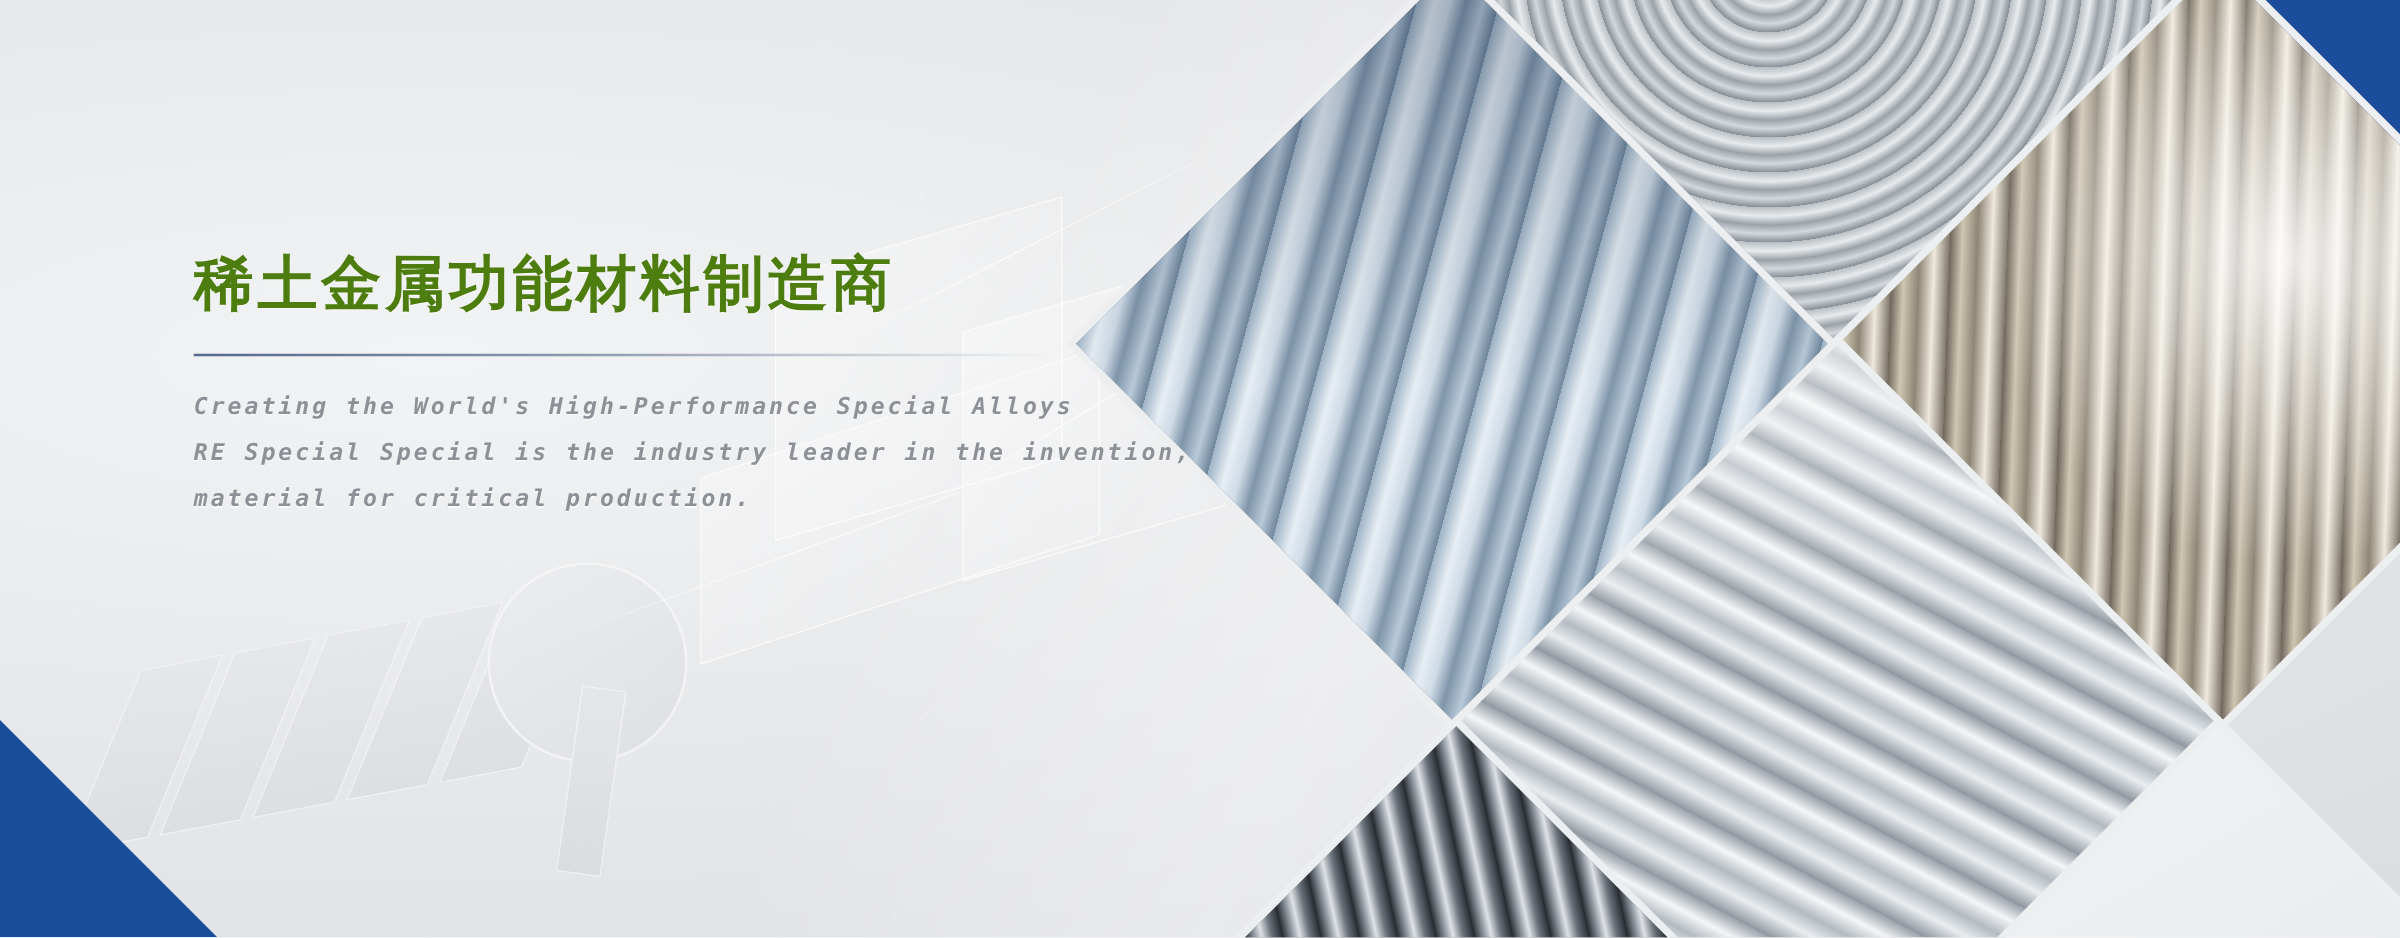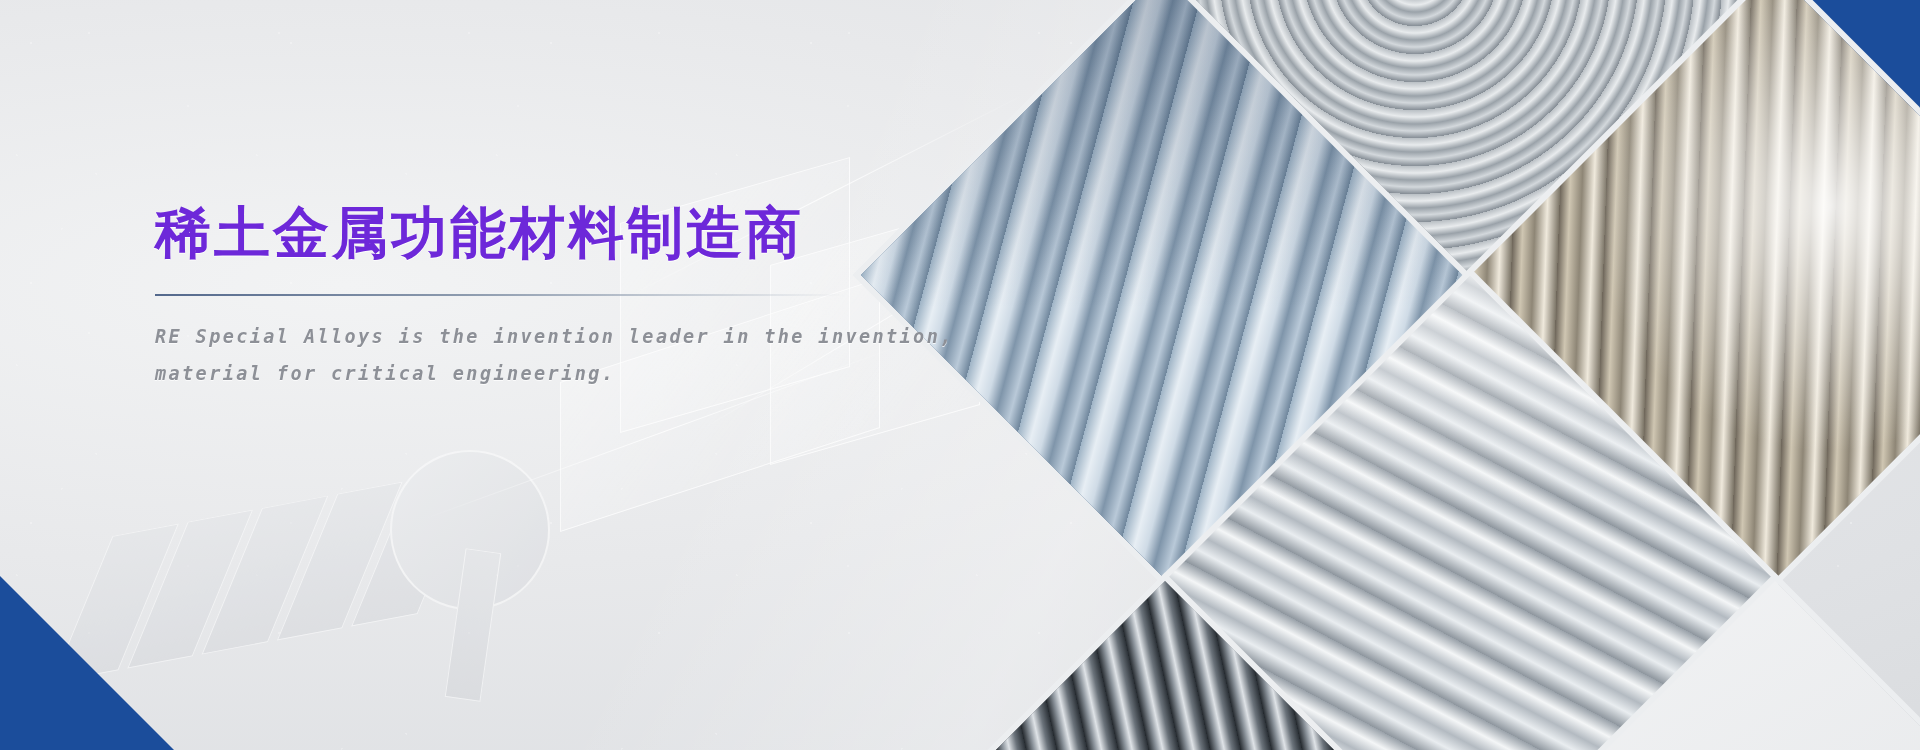--- a/index.html
+++ b/index.html
@@ -130,22 +130,22 @@
       repeating-linear-gradient(78deg,
         #23282d 0px, #8c949c 8px, #dfe3e7 14px, #6a727a 22px, #2c3238 30px),
       radial-gradient(circle at 30% 70%, #0f1318 0 12%, rgba(15,19,24,0) 60%),
       linear-gradient(140deg,#aab1b8,#444b52);
   }
   .img-light{ background:linear-gradient(150deg,#f4f5f6,#dfe1e4); }
 
   
   .content{position:absolute;left:155px;top:196px;width:760px;}
   .headline{
-    color:#6d28d9;
-    font-size:56px;
+    color:#4d7c0f;
+    font-size:48px;
     font-weight:bold;
     letter-spacing:3px;
     line-height:1.32;
     text-shadow:0 1px 0 rgba(255,255,255,.8);
     margin:0;
   }
   .headline span{display:block;}
   .divider{
     width:690px;height:2px;margin:24px 0 22px 0;
     background:linear-gradient(90deg,#53688c 0%, #8d9bae 45%, rgba(200,205,212,0) 100%);
@@ -215,18 +215,19 @@
         <div class="img img-light"></div>
       </div>
   </div>
 
   <div class="content">
     <h1 class="headline">
       <span>稀土金属功能材料制造商</span>
     </h1>
     <div class="divider"></div>
     <p class="sub">
-      <span>RE Special Alloys is the invention leader in the invention,</span>
-      <span>material for critical engineering.</span>
+      <span>Creating the World's High-Performance Special Alloys</span>
+      <span>RE Special Special is the industry leader in the invention,</span>
+      <span>material for critical production.</span>
     </p>
   </div>
 
 </div>
 
 </body></html>

